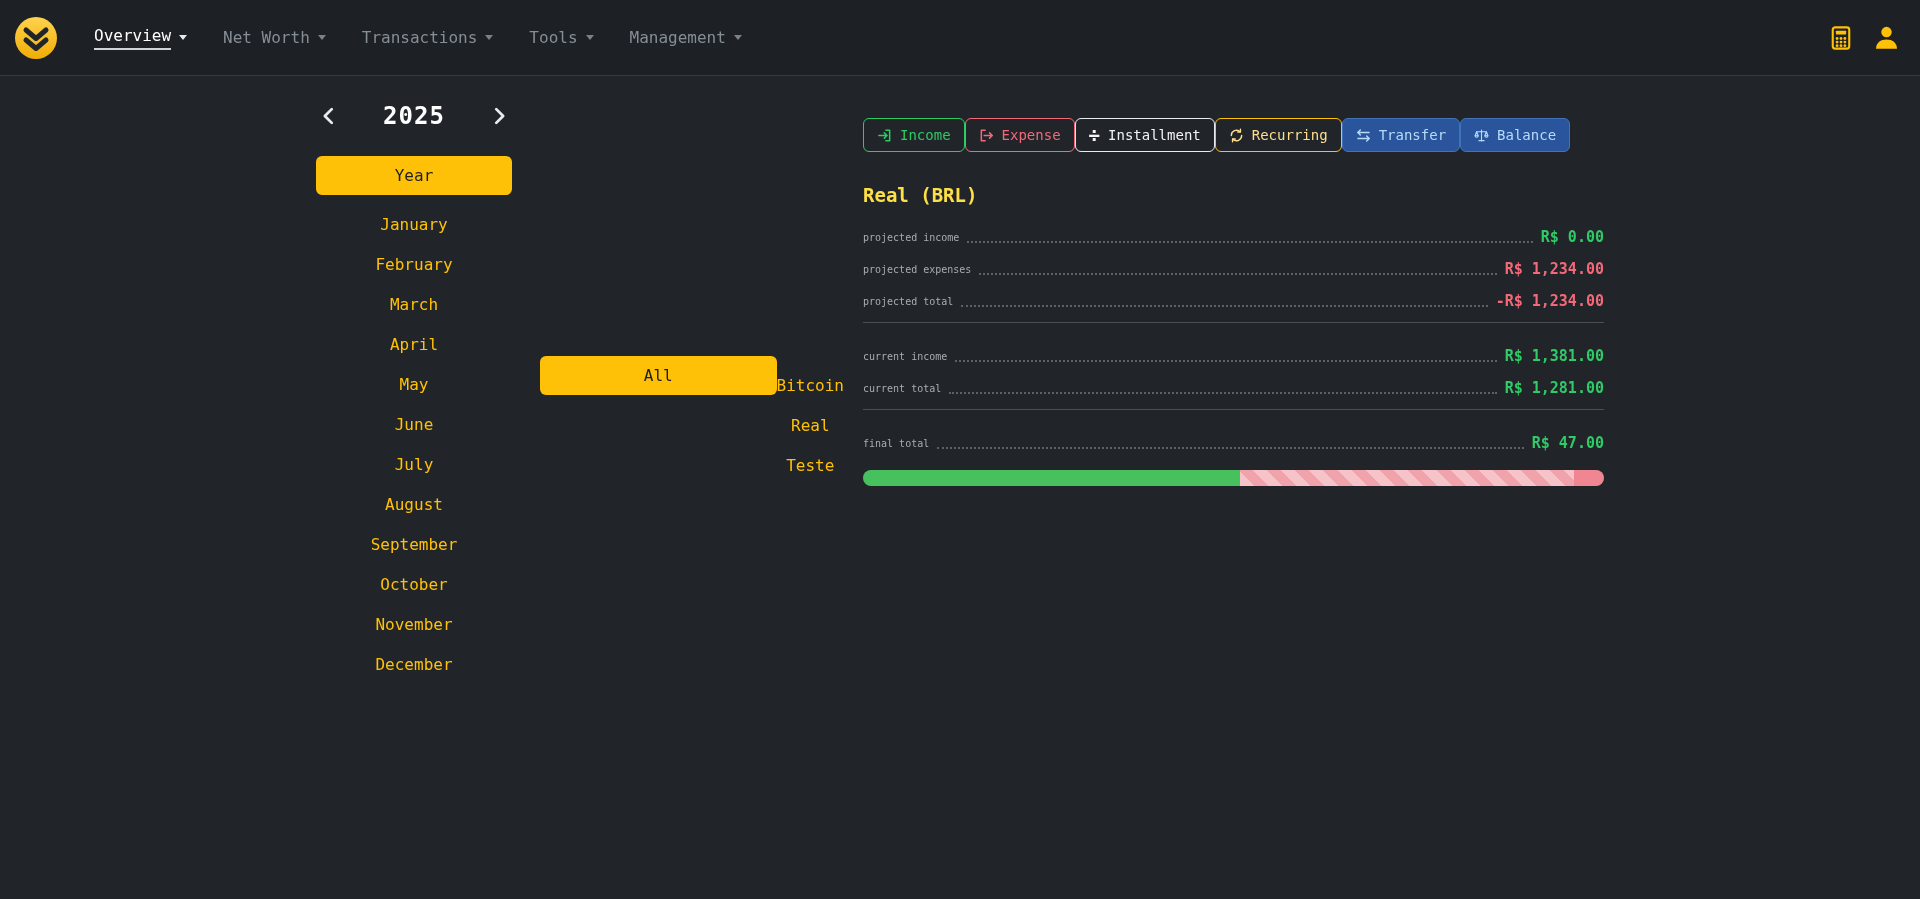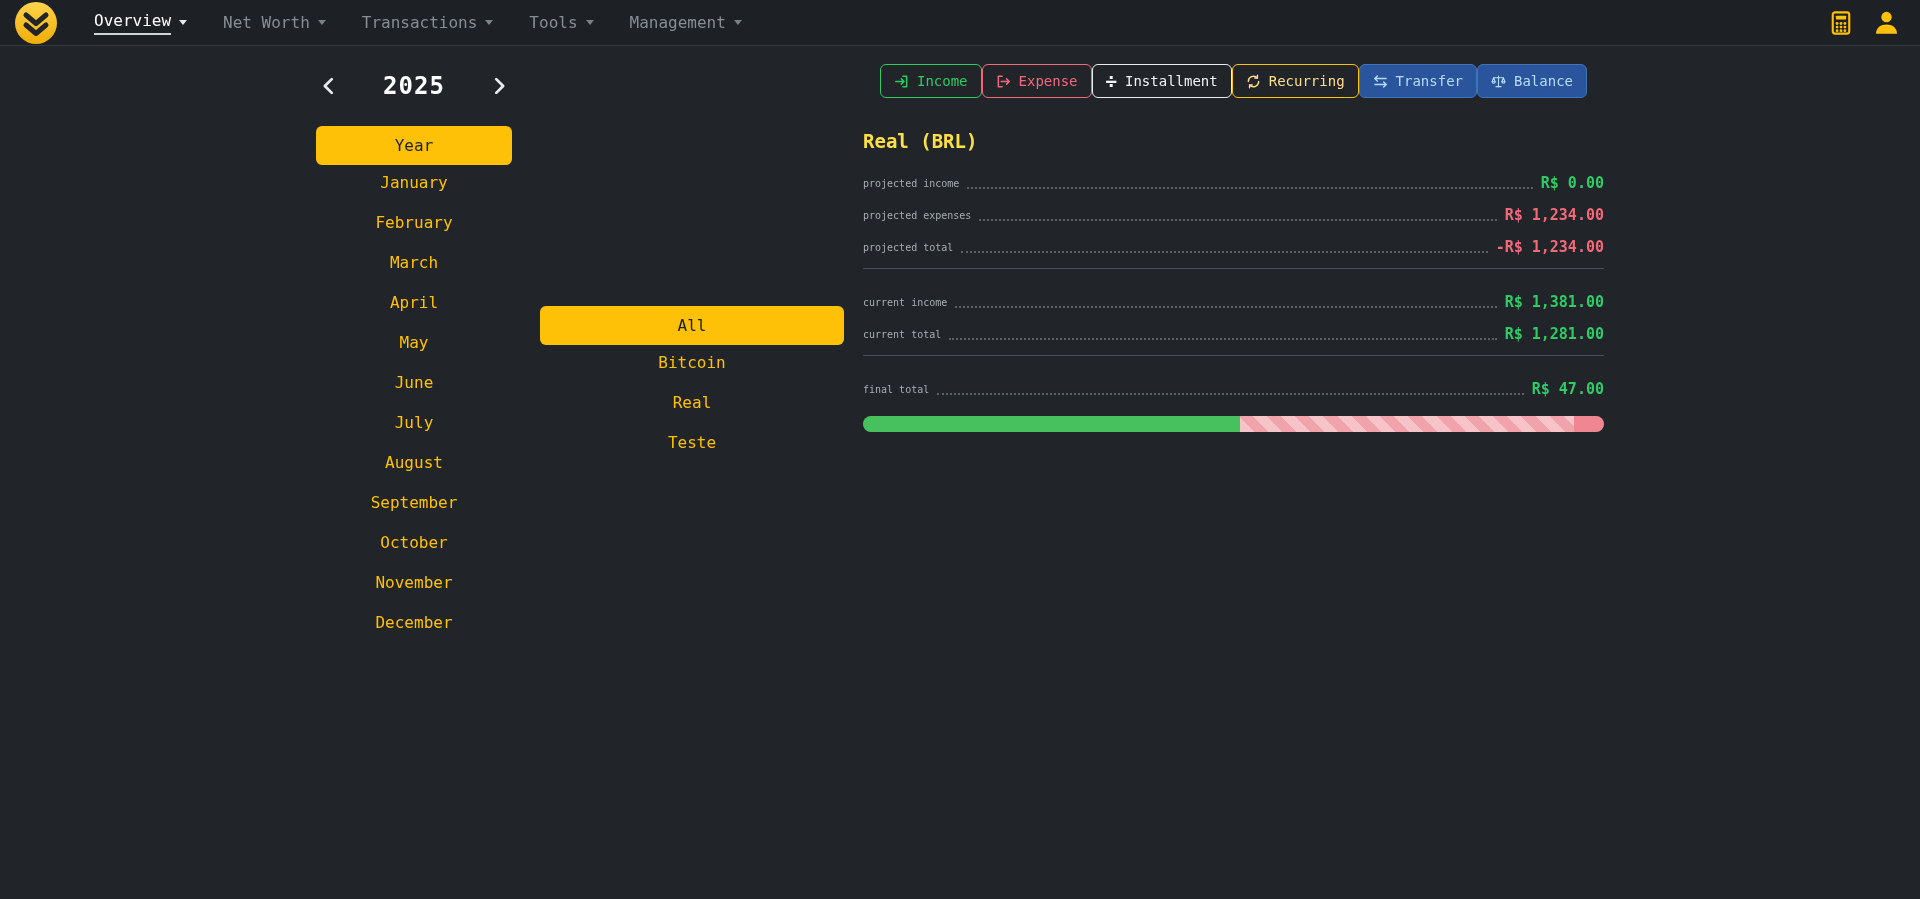--- a/index.html
+++ b/index.html
@@ -8,21 +8,21 @@
     width:1920px; height:899px; overflow:hidden;
     background:#212529;
     font-family:"DejaVu Sans Mono","Liberation Mono",monospace;
     color:#e9ecef;
   }
   a { text-decoration:none; cursor:pointer; }
   button { font-family:inherit; cursor:pointer; }
 
   
   .navbar {
-    height:46px; background:#1d2125; border-bottom:1px solid #343a40;
+    height:76px; background:#1d2125; border-bottom:1px solid #343a40;
     display:flex; align-items:center; padding:0 14px;
   }
   .brand { width:44px; height:44px; margin-right:18px; display:flex; align-items:center; cursor:pointer; }
   .nav-items { display:flex; align-items:center; height:100%; }
   .nav-link {
     display:flex; align-items:center; padding:0 18px; height:100%;
     color:#858d95; font-size:16px;
   }
   .nav-link.active { color:#ffffff; }
   .nav-link.active .nav-label { border-bottom:2px solid #cfd4d9; padding-bottom:3px; }
@@ -33,36 +33,36 @@
   .nav-right { margin-left:auto; display:flex; align-items:center; gap:20px; padding-right:6px; }
   .nav-right .icon-btn { display:flex; align-items:center; cursor:pointer; }
 
   
   .container {
     width:1288px; margin:0 auto; padding-top:18px;
     display:flex; justify-content:space-between;
   }
   .left { display:flex; gap:28px;align-items:center; }
   .months-col { width:196px; display:flex; flex-direction:column; }
-  .accounts-col { width:304px; display:flex; flex-direction:column; padding-top:62px; }
+  .accounts-col { width:304px; display:flex; flex-direction:row; padding-top:62px; }
 
   .year-nav { height:44px; margin-bottom:18px; display:flex; align-items:center; justify-content:space-between; }
   .year-nav .nav-chevron { background:none; border:none; padding:2px; display:flex; align-items:center; }
   .year-label { font-size:24px; font-weight:bold; color:#ffffff; letter-spacing:1px; }
 
   .btn-gold {
     height:39px; width:100%; border:none; border-radius:6px;
     background:#ffc107; color:#1d2125; font-size:16px; font-weight:500;
   }
-  .link-list { margin-top:8px; display:flex; flex-direction:column; align-items:center; gap:20px; }
+  .link-list { margin-top:20px; display:flex; flex-direction:column; align-items:center; gap:20px; }
   .link-list a { color:#ffc107; font-size:16px; line-height:20px; }
 
   
   .right { width:741px; }
-  .filters { display:flex; justify-content:center; gap:0; }
+  .filters { display:flex; justify-content:flex-start; gap:0;margin-top:24px; }
   .fbtn {
     height:34px; border-radius:6px; padding:0 13px; font-size:14px;
     display:flex; align-items:center; gap:8px; background:transparent; border:1px solid;
   }
   .fbtn .fi { display:flex; align-items:center; }
   .f-income   { color:#2eca62; border-color:#2eca62; }
   .f-expense  { color:#f4697a; border-color:#f4697a; }
   .f-install  { color:#f1f3f5; border-color:#e9ecef; }
   .f-recur    { color:#ffdf8e; border-color:#ffc107; }
   .f-transfer, .f-balance { color:#b7dbf7; border-color:#3f74b8; background:#2a559c; }

